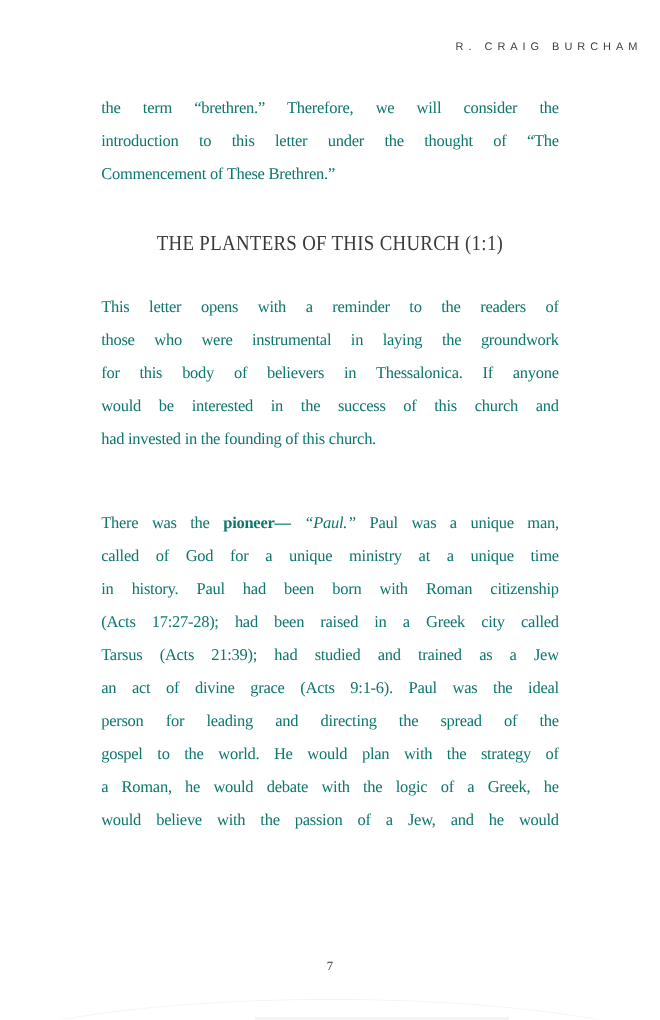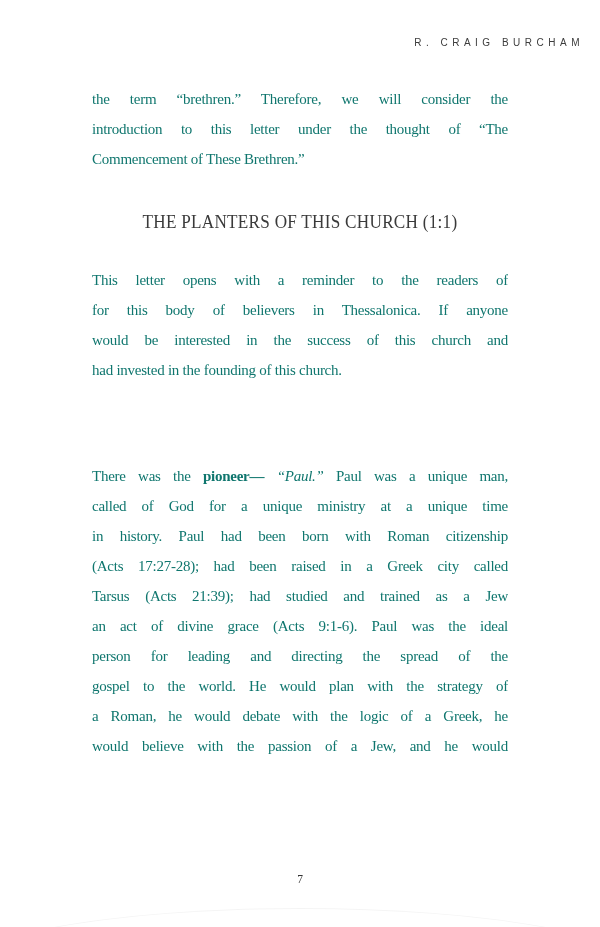--- a/index.html
+++ b/index.html
@@ -98,20 +98,21 @@
   <div class="para" id="intro-paragraph">
       <div class="line j">the term “brethren.” Therefore, we will consider the</div>
       <div class="line j">introduction to this letter under the thought of “The</div>
       <div class="line">Commencement of These Brethren.”</div>
     </div>
 
   <div class="section-heading">THE PLANTERS OF THIS CHURCH (1:1)</div>
 
   <div class="para" id="planters-paragraph">
       <div class="line j">This letter opens with a reminder to the readers of</div>
+      <div class="line j">those who were instrumental in laying the groundwork</div>
       <div class="line j">for this body of believers in Thessalonica. If anyone</div>
       <div class="line j">would be interested in the success of this church and</div>
       <div class="line">had invested in the founding of this church.</div>
     </div>
 
   <div class="para" id="pioneer-paragraph">
       <div class="line j"><span>There was the </span><span class="b">pioneer—</span><span> </span><span class="i">“Paul.”</span><span> Paul was a unique man,</span></div>
       <div class="line j">called of God for a unique ministry at a unique time</div>
       <div class="line j">in history. Paul had been born with Roman citizenship</div>
       <div class="line j">(Acts 17:27-28); had been raised in a Greek city called</div>

